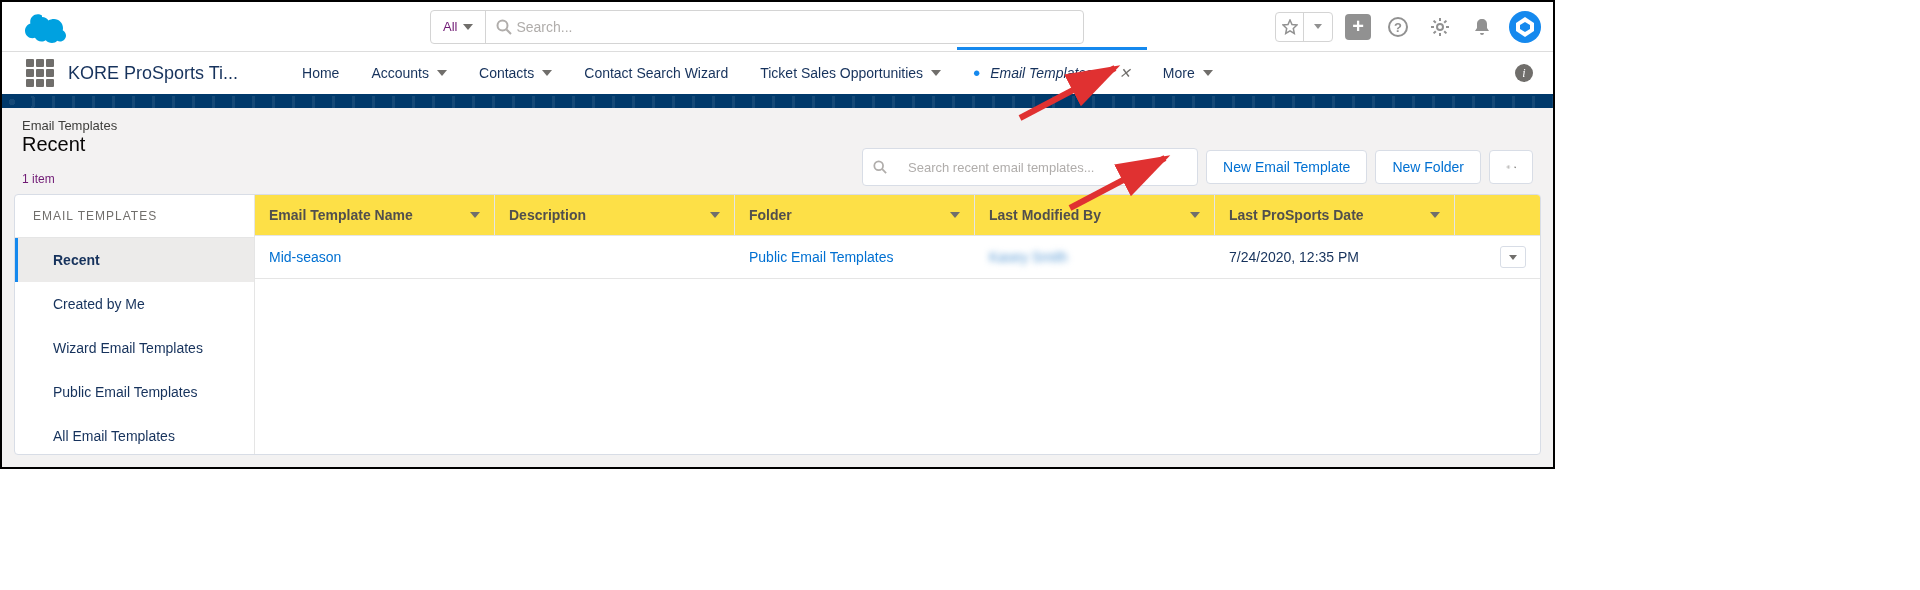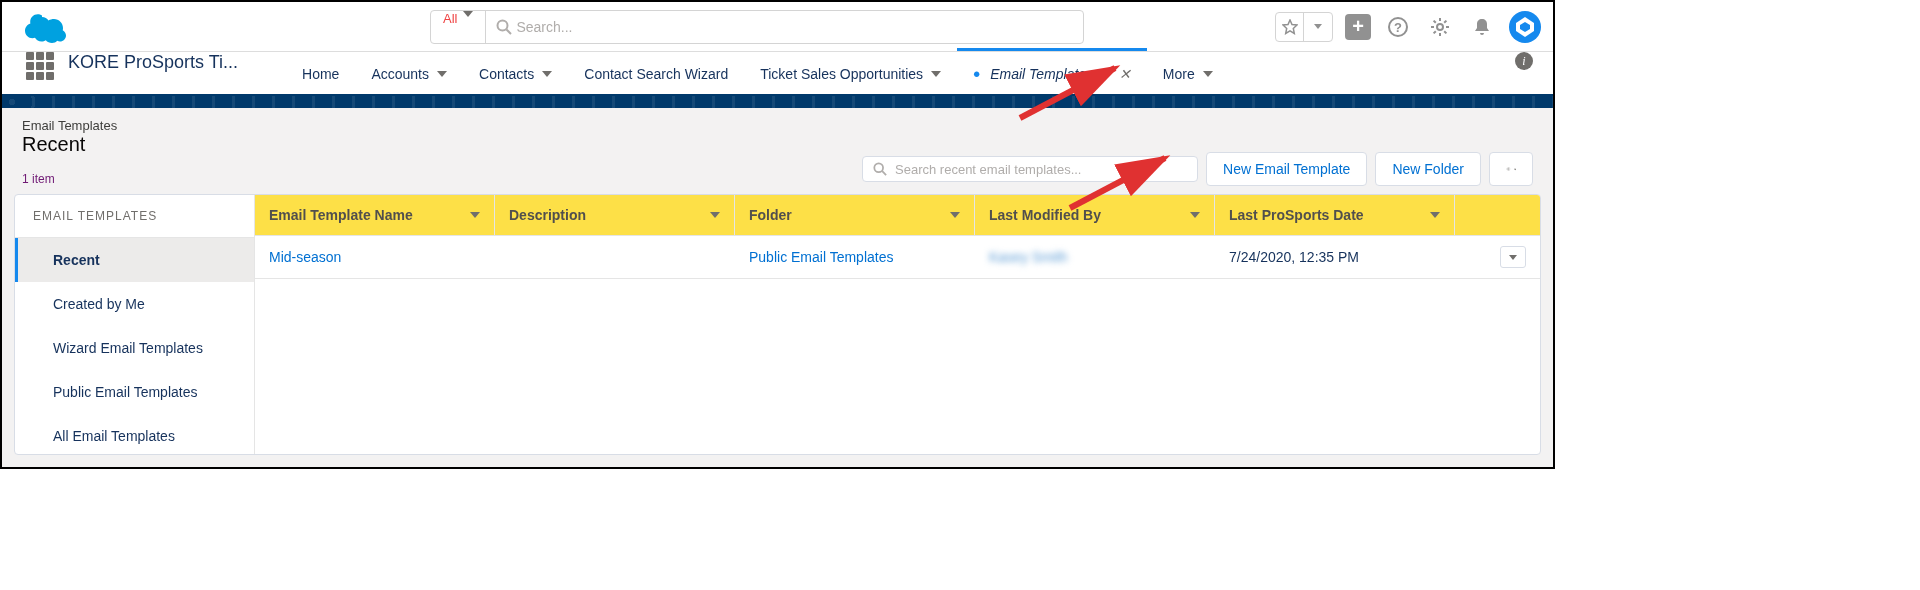--- a/index.html
+++ b/index.html
@@ -1,50 +1,50 @@
 <!DOCTYPE html>
 <html><head>
 <meta charset="utf-8">
 <style>
 * { box-sizing: border-box; margin: 0; padding: 0; }
 body { font-family: -apple-system, BlinkMacSystemFont, "Segoe UI", Arial, sans-serif; font-size: 13px; color: #16325c; background: #fff; width: 1555px; height: 469px; overflow: hidden; border: 2px solid #000; }
 .topbar { height: 50px; display: flex; align-items: center; padding: 0 12px; border-bottom: 1px solid #ddd; }
 .cloud-logo { width: 48px; height: 32px; margin-left: 8px; margin-right: 360px; }
 .search-wrap { display: flex; align-items: center; border: 1px solid #d4d4d4; border-radius: 4px; height: 34px; width: 654px; background: #fff; }
-.scope-btn { display: flex; gap: 6px; padding: 0 12px; height: 100%; border-right: 1px solid #d4d4d4; color: #ef4444; font-size: 13px; cursor: pointer; }
+.scope-btn { display: flex; align-items: center; gap: 6px; padding: 0 12px; height: 100%; border-right: 1px solid #d4d4d4; color: #701a75; font-size: 13px; cursor: pointer; }
 .search-area { display: flex; align-items: center; flex: 1; padding: 0 10px; gap: 4px; color: #aaa; }
 .search-input { border: none; outline: none; font-size: 14px; flex: 1; color: #333; }
 .search-input::placeholder { color: #b0adab; }
 .top-actions { margin-left: auto; display: flex; align-items: center; gap: 12px; }
 .fav-combo { display: flex; border: 1px solid #d4d4d4; border-radius: 4px; height: 30px; }
 .fav-combo > div { display: flex; align-items: center; justify-content: center; width: 28px; }
 .fav-combo > div:first-child { border-right: 1px solid #d4d4d4; }
 .icon-box { width: 30px; height: 30px; display: flex; align-items: center; justify-content: center; color: #919191; }
 .plus-box { background: #919191; border-radius: 4px; color: #fff; width: 26px; height: 26px; display: flex; align-items: center; justify-content: center; font-size: 20px; font-weight: bold; }
 .avatar { width: 32px; height: 32px; border-radius: 50%; background: #1589ee; display: flex; align-items: center; justify-content: center; }
-.navbar { height: 44px; display: flex; align-items: flex-start; padding: 0 12px; border-bottom: 2px solid #00396b; position: relative; }
+.navbar { height: 44px; display: flex; align-items: center; padding: 0 12px; border-bottom: 2px solid #00396b; position: relative; }
 .waffle { width: 28px; height: 28px; display: grid; grid-template-columns: repeat(3, 1fr); grid-template-rows: repeat(3, 1fr); gap: 2px; margin-right: 14px; margin-left: 12px; }
 .waffle div { background: #706e6b; border-radius: 1px; }
 .app-name { font-size: 18px; font-weight: 400; color: #16325c; margin-right: 48px; }
 .nav-tabs { display: flex; align-items: stretch; height: 44px; }
 .nav-tab { display: flex; align-items: center; padding: 0 16px; font-size: 14px; color: #16325c; cursor: pointer; gap: 8px; position: relative; }
 .nav-tab.active { font-style: italic; color: #16325c; }
 .nav-tab.active::before { content: ''; position: absolute; top: -4px; left: 0; right: 0; height: 3px; background: #1589ee; }
 .nav-tab .chev { color: #706e6b; }
 .nav-tab .closex { color: #706e6b; font-size: 14px; }
 .nav-tab .dot { color: #1589ee; font-size: 20px; line-height: 0; margin-right: 2px; }
 .info-icon { margin-left: auto; width: 18px; height: 18px; border-radius: 50%; background: #706e6b; color: #fff; display: flex; align-items: center; justify-content: center; font-size: 12px; font-style: italic; font-family: Georgia, serif; margin-right: 8px;}
 .pattern-bar { height: 12px; background: #00396b; background-image: repeating-radial-gradient(circle at 10px 6px, rgba(255,255,255,0.08) 0, rgba(255,255,255,0.08) 3px, transparent 3px, transparent 20px); }
 .content { display: flex; flex-direction: column; background: #f3f2f2; padding: 0 12px 12px 12px; height: calc(100% - 50px - 44px - 12px); }
 .page-header { padding: 10px 8px 8px 8px; display: flex; justify-content: space-between; align-items: flex-end; }
 .ph-left .obj-label { font-size: 13px; color: #3e3e3c; margin-bottom: 0; }
 .ph-left .view-name { font-size: 20px; font-weight: 400; color: #080707; }
 .ph-left .count { font-size: 12px; color: #701a75; margin-top: 16px; }
 .ph-right { display: flex; align-items: center; gap: 8px; }
-.filter-search { border: 1px solid #d8dde6; border-radius: 4px; height: 26px; width: 336px; display: flex; align-items: center; padding: 0 10px; gap: 8px; background: #fff; color: #aaa; }
+.filter-search { border: 1px solid #d8dde6; border-radius: 4px; height: 38px; width: 336px; display: flex; align-items: center; padding: 0 10px; gap: 21px; background: #fff; color: #aaa; }
 .filter-search input { border: none; outline: none; flex: 1; font-size: 13px; }
 .filter-search input::placeholder { color: #b0adab; }
 .btn { border: 1px solid #d8dde6; background: #fff; color: #0070d2; border-radius: 4px; height: 34px; padding: 0 16px; font-size: 14px; display: flex; align-items: center; cursor: pointer; }
 .gear-btn { width: 44px; justify-content: center; gap: 3px; color: #706e6b; }
 .table-wrap { display: flex; border: 1px solid #d8dde6; border-radius: 4px; background: #fff; flex: 1; overflow: hidden; }
 .side-col { width: 240px; border-right: 1px solid #e5e5e5; }
 .side-head { padding: 14px 18px; font-size: 12px; letter-spacing: 1px; color: #706e6b; border-bottom: 1px solid #e5e5e5; }
 .side-item { padding: 14px 38px; font-size: 14px; color: #16325c; cursor: pointer; }
 .side-item.active { background: #ecebea; font-weight: 700; border-left: 3px solid #1589ee; padding-left: 35px; }
 .main-col { flex: 1; }

